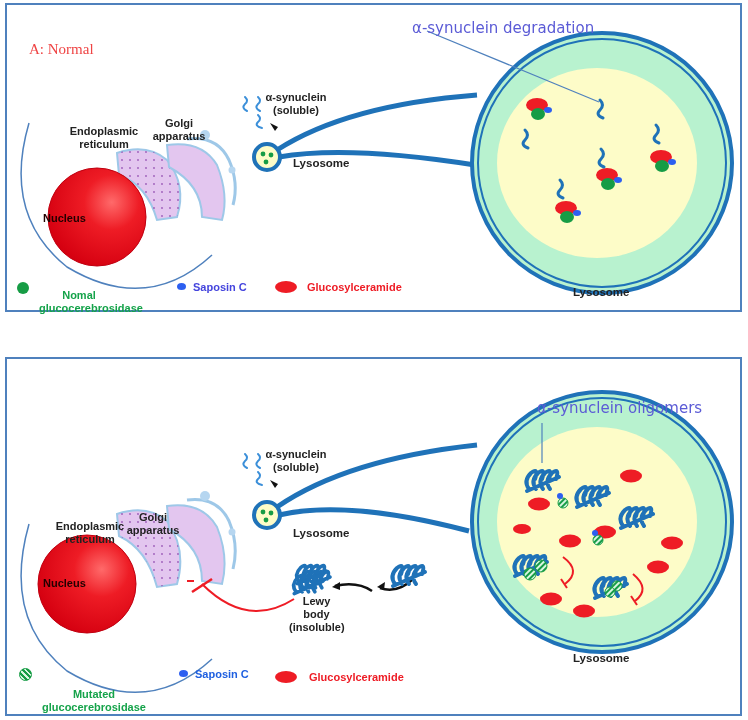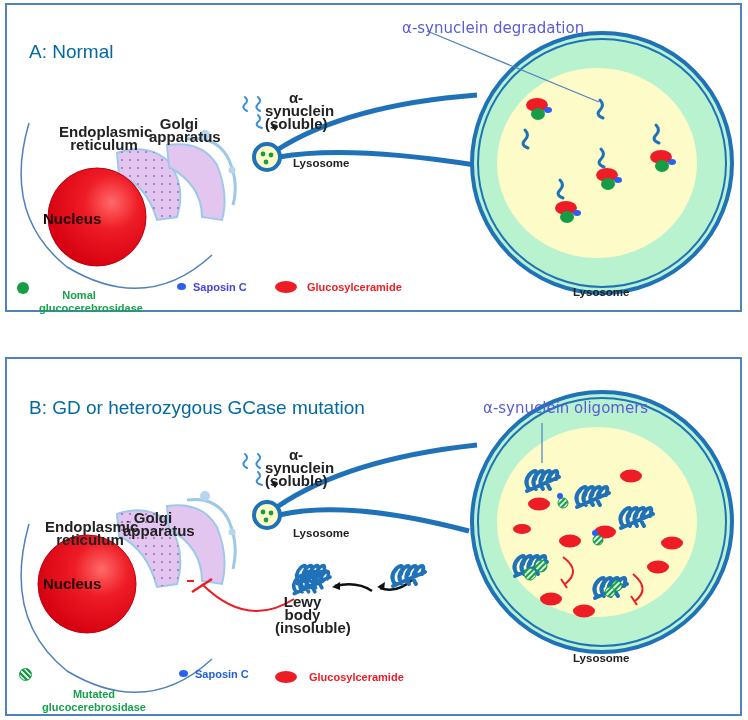--- a/index.html
+++ b/index.html
@@ -1,23 +1,23 @@
 <!DOCTYPE html>
 <html><head>
 <meta charset="utf-8">
 <style>
   html,body{margin:0;padding:0;background:#fff;}
   body{width:748px;height:720px;position:relative;overflow:hidden;font-family:"Liberation Sans",sans-serif;}
   .panel{position:absolute;left:5px;width:737px;border:2px solid #4f81bd;box-sizing:border-box;background:#fff;}
   #panelA{top:3px;height:309px;}
   #panelB{top:357px;height:359px;}
-  .ptitle{position:absolute;font-family:Liberation Sans, sans-serif;font-size:19px;color:#0369a1;}
+  .ptitle{position:absolute;font-family:Liberation Serif, serif;font-size:15px;color:#ef4444;}
   svg{position:absolute;left:0;top:0;}
-  .lbl{position:absolute;font-weight:bold;font-size:15px;color:#222;text-align:center;line-height:13px;font-family:"Liberation Sans",sans-serif;}
-  .callout{position:absolute;font-family:"DejaVu Sans",sans-serif;font-size:15px;color:#5b5bd6;}
+  .lbl{position:absolute;font-weight:bold;font-size:11px;color:#222;text-align:center;line-height:13px;font-family:"Liberation Sans",sans-serif;}
+  .callout{position:absolute;font-family:"DejaVu Sans",sans-serif;font-size:15px;color:#5b5bd6;margin-left:10px;}
   .leg{position:absolute;font-weight:bold;font-size:11px;text-align:center;line-height:13px;}
 </style>
 </head>
 <body>
 
 <div id="panelA" class="panel">
   <div class="ptitle" style="left:22px;top:36px;">A: Normal</div>
   <svg width="737" height="309">
     <defs>
       <radialGradient id="nucG" cx="0.65" cy="0.35" r="0.7">
@@ -113,21 +113,20 @@
     <span style="position:absolute;left:10px;top:277px;width:12px;height:12px;border-radius:50%;background:#169c45;"></span>
     <div class="leg" style="left:32px;top:284px;width:80px;color:#15a34a;">Nomal glucocerebrosidase</div>
     <span style="position:absolute;left:170px;top:278px;width:9px;height:7px;border-radius:50%;background:#2c5ff0;"></span>
     <div class="leg" style="left:186px;top:276px;color:#4444dd;">Saposin C</div>
     <span style="position:absolute;left:268px;top:276px;width:22px;height:12px;border-radius:50%;background:#ee1c25;"></span>
     <div class="leg" style="left:300px;top:276px;color:#ee1c25;">Glucosylceramide</div>
   </div>
 </div>
 
 <div id="panelB" class="panel">
-  <div class="ptitle" style="left:22px;top:38px;">B: GD or heterozygous GCase mutation</div>
   <svg width="737" height="359">
     <defs>
       <radialGradient id="nucG2" cx="0.65" cy="0.35" r="0.7">
         <stop offset="0" stop-color="#ff6a6a"></stop>
           <stop offset="0.4" stop-color="#ee1c25"></stop>
           <stop offset="1" stop-color="#d50010"></stop>
       </radialGradient>
       <pattern id="dots2" width="8" height="8" patternUnits="userSpaceOnUse">
           <circle cx="3" cy="3" r="0.9" fill="#9b5ab8"></circle>
         </pattern>
@@ -219,27 +218,27 @@
         <circle cx="603" cy="233" r="5" fill="url(#stripes2)" stroke="#169c45"></circle>
     </g>
     <g fill="none" stroke="#ee1c25" stroke-width="2">
       <path d="M556 198 Q575 212 558 225"></path>
         <line x1="554" y1="220" x2="560" y2="229"></line>
       <path d="M626 215 Q644 230 628 242"></path>
         <line x1="624" y1="237" x2="630" y2="246"></line>
     </g>
     <line x1="535" y1="64" x2="535" y2="104" stroke="#4f81bd" stroke-width="1.2"></line>
   </svg>
-  <div class="callout" style="left:476px;top:40px;">α-synuclein oligomers</div>
+  <div class="callout" style="left:520px;top:40px;">α-synuclein oligomers</div>
   <div class="lbl" style="left:38px;top:161px;width:90px;">Endoplasmic reticulum</div>
   <div class="lbl" style="left:116px;top:152px;width:60px;">Golgi apparatus</div>
   <div class="lbl" style="left:36px;top:218px;color:#220000;">Nucleus</div>
   <div class="lbl" style="left:258px;top:89px;width:62px;">α-synuclein (soluble)</div>
   <div class="lbl" style="left:286px;top:168px;font-size:11.5px;">Lysosome</div>
-  <div class="lbl" style="left:268px;top:236px;width:55px;">Lewy body (insoluble)</div>
+  <div class="lbl" style="left:282px;top:236px;width:55px;">Lewy body (insoluble)</div>
   <div class="lbl" style="left:566px;top:293px;font-size:11.5px;">Lysosome</div>
 
   <div>
     <span style="position:absolute;left:12px;top:309px;width:11px;height:11px;border-radius:50%;background:repeating-linear-gradient(45deg,#169c45 0 2px,#d8f5e0 2px 4px);border:1px solid #169c45;"></span>
     <div class="leg" style="left:32px;top:329px;width:110px;color:#15a34a;">Mutated glucocerebrosidase</div>
     <span style="position:absolute;left:172px;top:311px;width:9px;height:7px;border-radius:50%;background:#2c5ff0;"></span>
     <div class="leg" style="left:188px;top:309px;color:#1e5fe0;">Saposin C</div>
     <span style="position:absolute;left:268px;top:312px;width:22px;height:12px;border-radius:50%;background:#ee1c25;"></span>
     <div class="leg" style="left:302px;top:312px;color:#ee1c25;">Glucosylceramide</div>
   </div>

